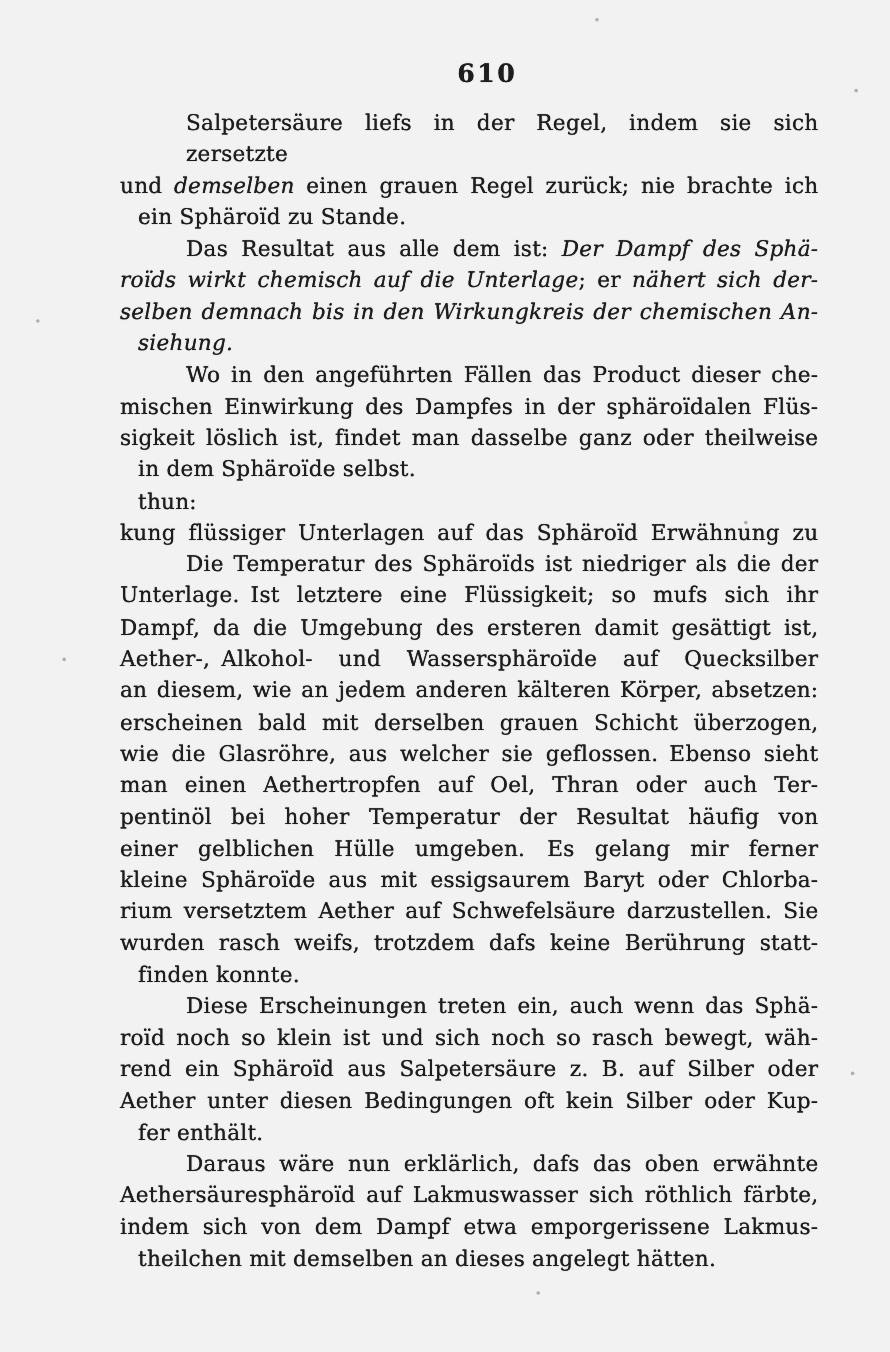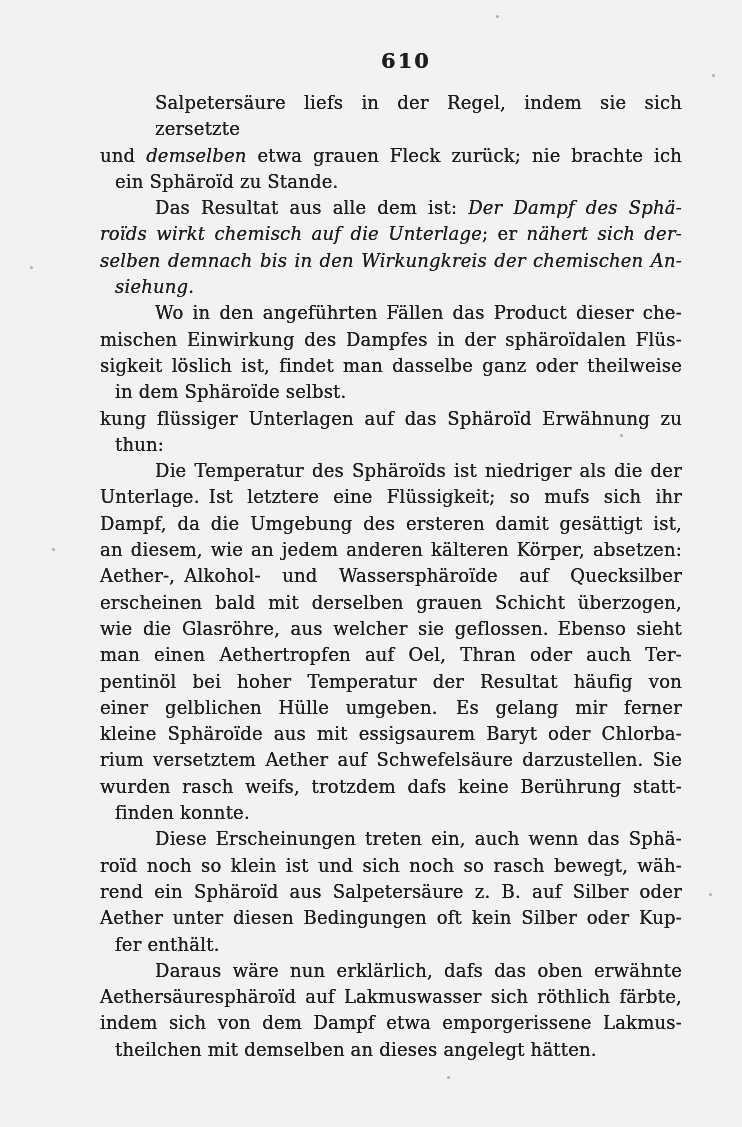--- a/index.html
+++ b/index.html
@@ -33,37 +33,37 @@
     background:#777; border-radius:50%; opacity:.55;
   }
 </style>
 </head>
 <body>
 
 <div class="scan-page">
   <div class="page-number">610</div>
   <div class="text-block">
       <div class="line first"><span>Salpetersäure liefs in der Regel, indem sie sich zersetzte</span></div>
-      <div class="line"><span>und </span><span class="it">demselben</span><span> etwa grauen Fleck zurück; nie brachte ich</span></div>
+      <div class="line"><span>und </span><span class="it">demselben</span><span> einen grauen Regel zurück; nie brachte ich</span></div>
       <div class="line last"><span>ein Sphäroïd zu Stande.</span></div>
       <div class="line first"><span>Das Resultat aus alle dem ist: </span><span class="it">Der Dampf des Sphä-</span></div>
       <div class="line"><span class="it">roïds wirkt chemisch auf die Unterlage</span><span>; er </span><span class="it">nähert sich der-</span></div>
       <div class="line"><span class="it">selben demnach bis in den Wirkungkreis der chemischen An-</span></div>
       <div class="line last"><span class="it">siehung.</span></div>
       <div class="line first"><span>Wo in den angeführten Fällen das Product dieser che-</span></div>
       <div class="line"><span>mischen Einwirkung des Dampfes in der sphäroïdalen Flüs-</span></div>
       <div class="line"><span>sigkeit löslich ist, findet man dasselbe ganz oder theilweise</span></div>
       <div class="line last"><span>in dem Sphäroïde selbst.</span></div>
+      <div class="line last"><span>thun:</span></div>
       <div class="line"><span>kung flüssiger Unterlagen auf das Sphäroïd Erwähnung zu</span></div>
-      <div class="line last"><span>thun:</span></div>
       <div class="line first"><span>Die Temperatur des Sphäroïds ist niedriger als die der</span></div>
       <div class="line"><span>Unterlage. Ist letztere eine Flüssigkeit; so mufs sich ihr</span></div>
       <div class="line"><span>Dampf, da die Umgebung des ersteren damit gesättigt ist,</span></div>
+      <div class="line"><span>Aether-, Alkohol- und Wassersphäroïde auf Quecksilber</span></div>
       <div class="line"><span>an diesem, wie an jedem anderen kälteren Körper, absetzen:</span></div>
-      <div class="line"><span>Aether-, Alkohol- und Wassersphäroïde auf Quecksilber</span></div>
       <div class="line"><span>erscheinen bald mit derselben grauen Schicht überzogen,</span></div>
       <div class="line"><span>wie die Glasröhre, aus welcher sie geflossen. Ebenso sieht</span></div>
       <div class="line"><span>man einen Aethertropfen auf Oel, Thran oder auch Ter-</span></div>
       <div class="line"><span>pentinöl bei hoher Temperatur der Resultat häufig von</span></div>
       <div class="line"><span>einer gelblichen Hülle umgeben.  Es gelang mir ferner</span></div>
       <div class="line"><span>kleine Sphäroïde aus mit essigsaurem Baryt oder Chlorba-</span></div>
       <div class="line"><span>rium versetztem Aether auf Schwefelsäure darzustellen. Sie</span></div>
       <div class="line"><span>wurden rasch weifs, trotzdem dafs keine Berührung statt-</span></div>
       <div class="line last"><span>finden konnte.</span></div>
       <div class="line first"><span>Diese Erscheinungen treten ein, auch wenn das Sphä-</span></div>

